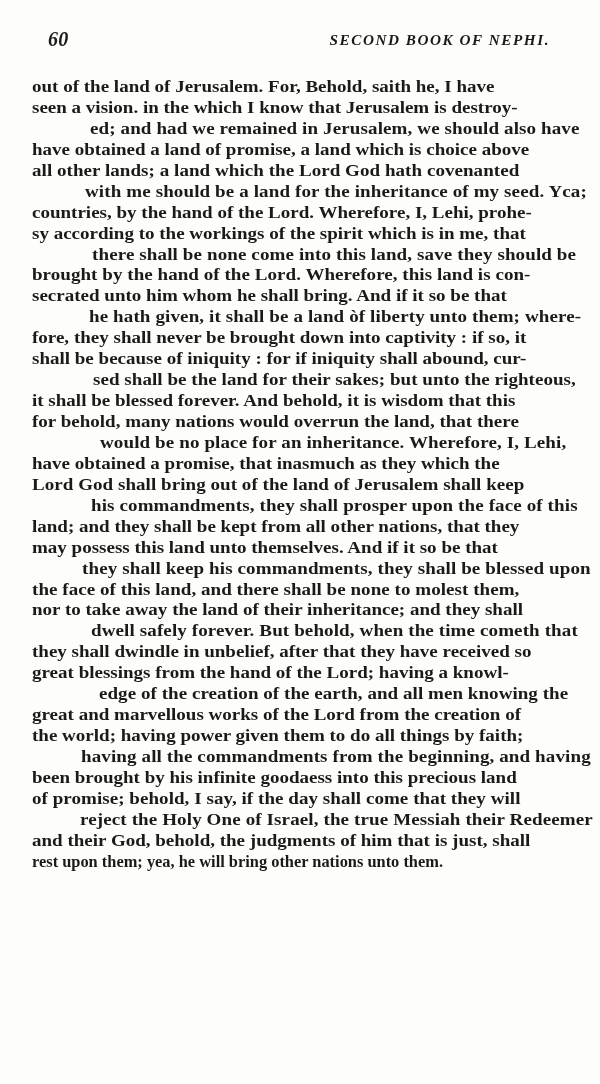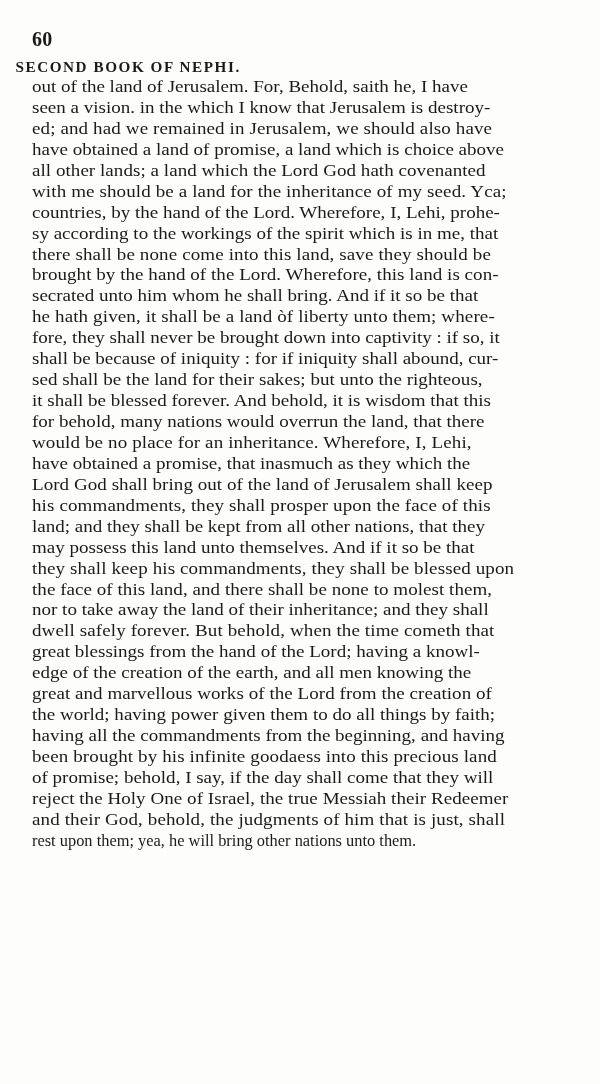--- a/index.html
+++ b/index.html
@@ -21,72 +21,73 @@
     position: relative;
     width: 600px;
     height: 1084px;
     box-sizing: border-box;
   }
 
   
   .running-head {
     position: absolute;
     top: 27px;
-    left: 32px;
+    left: 48px;
     right: 32px;
     height: 26px;
+    font-style: italic;
   }
   .folio {
     position: absolute;
     left: 0;
     top: 0;
     font-weight: bold;
     font-size: 20px;
     letter-spacing: 0.2px;
     line-height: 24px;
   }
   .head-title {
     position: absolute;
     left: 0;
     right: 0;
     top: 2px;
-    text-align: left;
+    text-align: right;
     font-weight: bold;
     font-size: 15.2px;
     letter-spacing: 1.55px;
     line-height: 22px;
     text-indent: 1.55px;
     transform: translateX(-18px);
-    margin-top: 27px;
   }
 
   
   .textblock {
     position: absolute;
     top: 77px;
     left: 32px;
     width: 538px;
+    font-weight: bold;
   }
   .line {
     display: block;
     height: 20.95px;
     line-height: 20.95px;
     font-size: 16.4px;
     white-space: nowrap;
     position: relative;
   }
   
   .line > .lt {
     display: inline-block;
     white-space: nowrap;
     transform-origin: left center;
   }
 
   
-  .line:nth-child(3n) { letter-spacing: 0.1px; }
+  .line:nth-child(3n) { letter-spacing: 0.1px; text-align: center; }
   .line:nth-child(5n) { letter-spacing: 0.04px; }
 </style>
 </head>
 <body>
 
 <div class="page">
 
   <div class="running-head">
     <div class="folio">60</div>
     <div class="head-title">SECOND BOOK OF NEPHI.</div>
@@ -113,20 +114,21 @@
       <span class="line"><span class="lt" style="transform: scaleX(1.16);">would be no place for an inheritance.   Wherefore, I, Lehi,</span></span>
       <span class="line"><span class="lt" style="transform: scaleX(1.16);">have obtained a promise, that inasmuch as they which the</span></span>
       <span class="line"><span class="lt" style="transform: scaleX(1.16);">Lord God shall bring out of the land of Jerusalem shall keep</span></span>
       <span class="line"><span class="lt" style="transform: scaleX(1.16);">his commandments, they shall prosper upon the face of this</span></span>
       <span class="line"><span class="lt" style="transform: scaleX(1.16);">land; and they shall be kept from all other nations, that they</span></span>
       <span class="line"><span class="lt" style="transform: scaleX(1.16);">may possess this land unto themselves.   And if it so be that</span></span>
       <span class="line"><span class="lt" style="transform: scaleX(1.16);">they shall keep his commandments, they shall be blessed upon</span></span>
       <span class="line"><span class="lt" style="transform: scaleX(1.16);">the face of this land, and there shall be none to molest them,</span></span>
       <span class="line"><span class="lt" style="transform: scaleX(1.16);">nor to take away the land of their inheritance; and they shall</span></span>
       <span class="line"><span class="lt" style="transform: scaleX(1.16);">dwell safely forever.   But behold, when the time cometh that</span></span>
+      <span class="line"><span class="lt" style="transform: scaleX(1.16);">they shall dwindle in unbelief, after that they have received so</span></span>
       <span class="line"><span class="lt" style="transform: scaleX(1.16);">great blessings from the hand of the Lord; having a knowl-</span></span>
       <span class="line"><span class="lt" style="transform: scaleX(1.16);">edge of the creation of the earth, and all men knowing the</span></span>
       <span class="line"><span class="lt" style="transform: scaleX(1.16);">great and marvellous works of the Lord from the creation of</span></span>
       <span class="line"><span class="lt" style="transform: scaleX(1.16);">the world; having power given them to do all things by faith;</span></span>
       <span class="line"><span class="lt" style="transform: scaleX(1.16);">having all the commandments from the beginning, and having</span></span>
       <span class="line"><span class="lt" style="transform: scaleX(1.16);">been brought by his infinite goodaess into this precious land</span></span>
       <span class="line"><span class="lt" style="transform: scaleX(1.16);">of promise; behold, I say, if the day shall come that they will</span></span>
       <span class="line"><span class="lt" style="transform: scaleX(1.16);">reject the Holy One of Israel, the true Messiah their Redeemer</span></span>
       <span class="line"><span class="lt" style="transform: scaleX(1.16);">and their God, behold, the judgments of him that is just, shall</span></span>
       <span class="line"><span class="lt" style="transform: scaleX(1);">rest upon them; yea, he will bring other nations unto them.</span></span>

